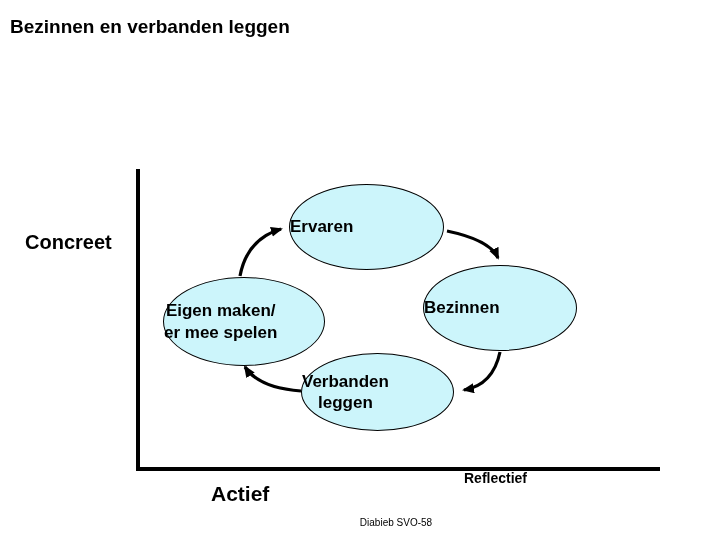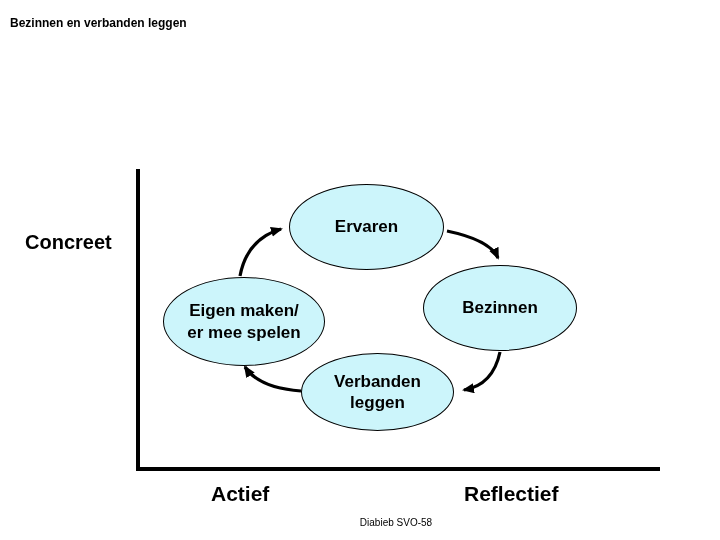--- a/index.html
+++ b/index.html
@@ -1,35 +1,35 @@
 <!DOCTYPE html>
 <html style="--node-fill: #ccf5fb;"><head>
 <meta charset="utf-8">
 <style>
   html,body{margin:0;padding:0;background:#fff;}
   .slide{
     position:relative;width:720px;height:540px;background:#ffffff;
     font-family:"Liberation Sans",sans-serif;color:#000;overflow:hidden;
   }
   .title{
-    position:absolute;left:10px;top:16px;font-size:12px;font-weight:bold;
+    position:absolute;left:10px;top:16px;font-size:19px;font-weight:bold;
     white-space:nowrap;
   }
   .axis-label{position:absolute;font-size:20px;font-weight:bold;white-space:nowrap;}
   .lbl-concreet{left:25px;top:224px;margin-top:7px;}
   .lbl-abstract{left:37px;top:397px;}
   .lbl-actief{left:177px;top:482px;font-size:21px;margin-left:34px;}
-  .lbl-reflectief{left:464px;top:482px;font-size:21px;}
+  .lbl-reflectief{left:464px;top:470px;font-size:14px;}
   .axis-line{position:absolute;background:#000;}
   .y-axis{left:136px;top:169px;width:4px;height:302px;}
   .x-axis{left:136px;top:467px;width:524px;height:4px;}
   .node{
     position:absolute;border:1px solid #000;border-radius:50%;
     background:var(--node-fill,#ccf5fb);
-    display:flex;align-items:center;justify-content:center;
+    display:flex;align-items:center;justify-content:flex-start;
     font-size:17px;font-weight:bold;text-align:center;
     white-space:pre-line;line-height:1.25;box-sizing:border-box;
   }
   .node-ervaren{left:289px;top:184px;width:155px;height:86px;}
   .node-bezinnen{left:423px;top:265px;width:154px;height:86px;}
   .node-verbanden{left:301px;top:353px;width:153px;height:78px;}
   .node-eigen{left:163px;top:277px;width:162px;height:89px;}
   .arrow-layer{position:absolute;left:0;top:0;width:720px;height:540px;pointer-events:none;}
   .footer{
     position:absolute;left:0;top:517px;width:720px;text-align:center;

